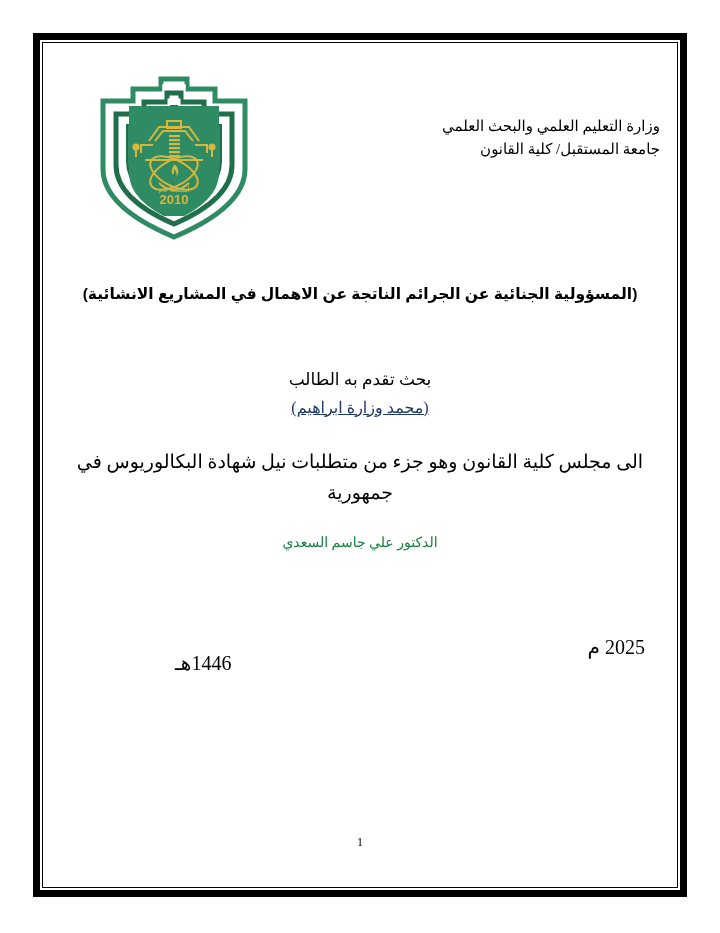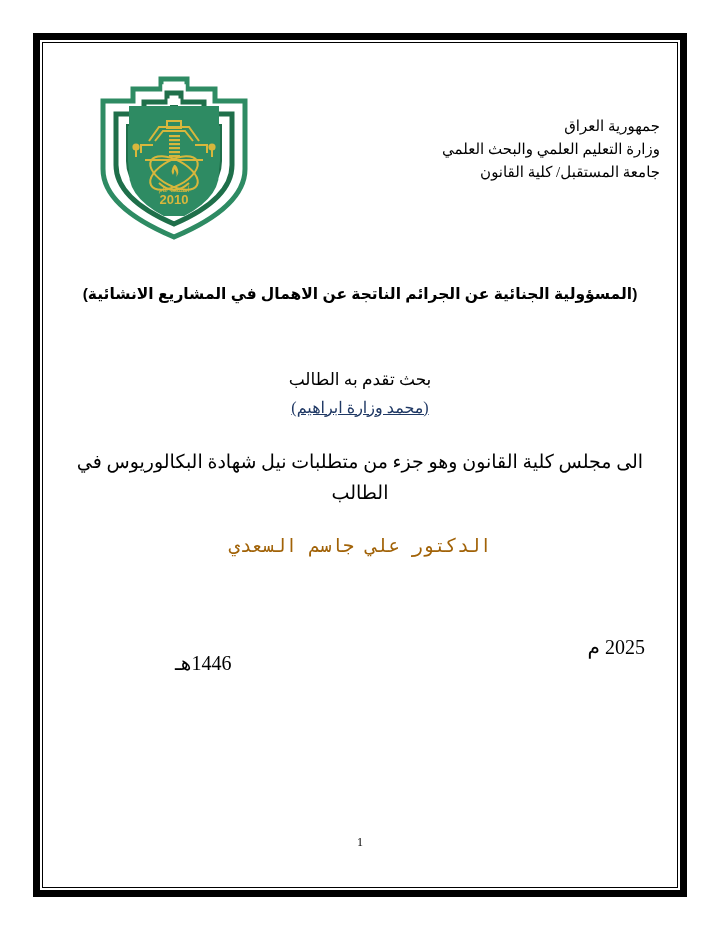--- a/index.html
+++ b/index.html
@@ -164,23 +164,23 @@
     text-align: center;
     direction: rtl;
   }
   .supervised-by {
     font-family: "Liberation Serif", "DejaVu Serif", serif;
     font-size: 16.5px;
     color: #000000;
     line-height: 1.55;
   }
   .supervisor-name {
-    font-family: Liberation Mono, monospace;
-    font-size: 19px;
-    color: #a16207;
+    font-family: Liberation Serif, serif;
+    font-size: 14px;
+    color: #15803d;
     line-height: 1.6;
     margin-top: 3px;
   }
 
   
   .dates-row {
     position: absolute;
     left: 0;
     top: 588px;
     width: 626px;
@@ -299,38 +299,37 @@
           <text font-family="'Liberation Sans', sans-serif" font-size="8.5" fill="#1F6F4A" letter-spacing="0.6">
             <textPath href="#arcLeft" startOffset="2%">AL MUSTAQBAL UNIVERSITY</textPath>
           </text>
           <text font-family="'Liberation Sans', sans-serif" font-size="8.5" fill="#1F6F4A">
             <textPath href="#arcRight" startOffset="4%">جامعة المستقبل</textPath>
           </text>
         </svg>
       </div>
 
       <div class="institution-block">
-        <div>جمهورية العراق</div>
         <div>وزارة التعليم العلمي والبحث العلمي</div>
         <div>جامعة المستقبل/ كلية القانون</div>
       </div>
 
     </div>
 
     <div class="thesis-title">(المسؤولية الجنائية عن الجرائم الناتجة عن الاهمال في المشاريع الانشائية)</div>
 
     <div class="student-block">
       <div class="submitted-by">بحث تقدم به الطالب</div>
       <div class="student-name">(محمد وزارة ابراهيم)</div>
     </div>
 
     <div class="degree-statement">
       <span>الى مجلس كلية القانون وهو جزء من متطلبات نيل شهادة البكالوريوس في</span>
       <br>
-      <span>الطالب</span>
+      <span>جمهورية</span>
     </div>
 
     <div class="supervisor-block">
       <div class="supervisor-name">الدكتور علي جاسم السعدي</div>
     </div>
 
     <div class="dates-row">
       <div class="date-gregorian">2025 م</div>
       <div class="date-hijri">1446هـ</div>
     </div>

